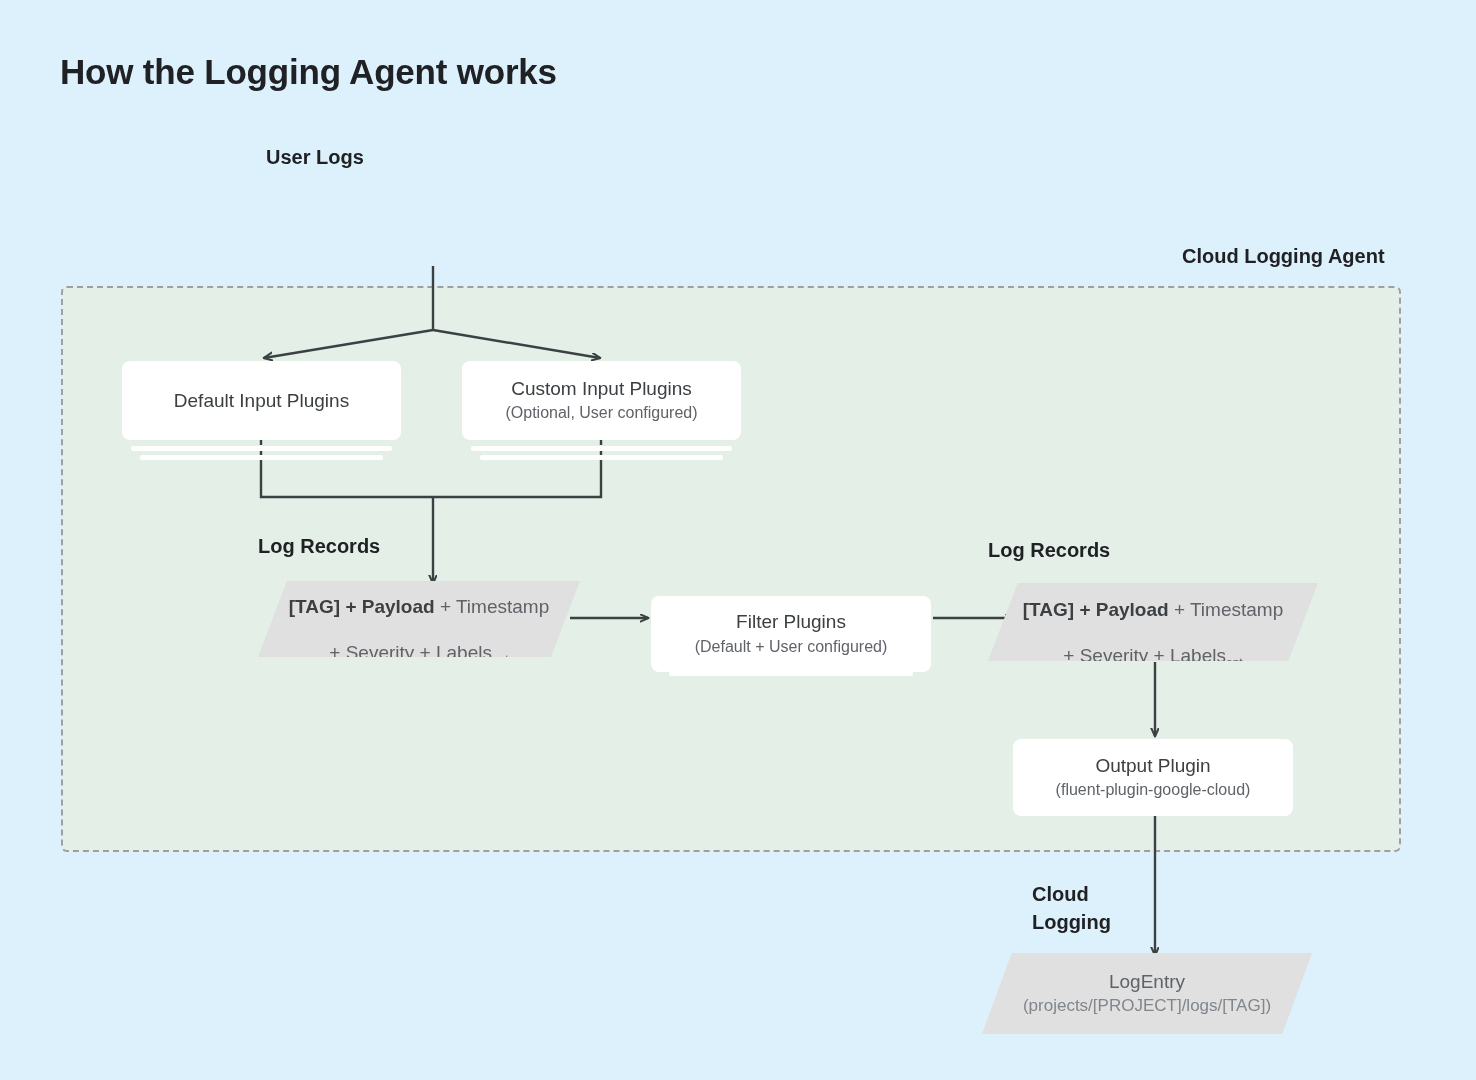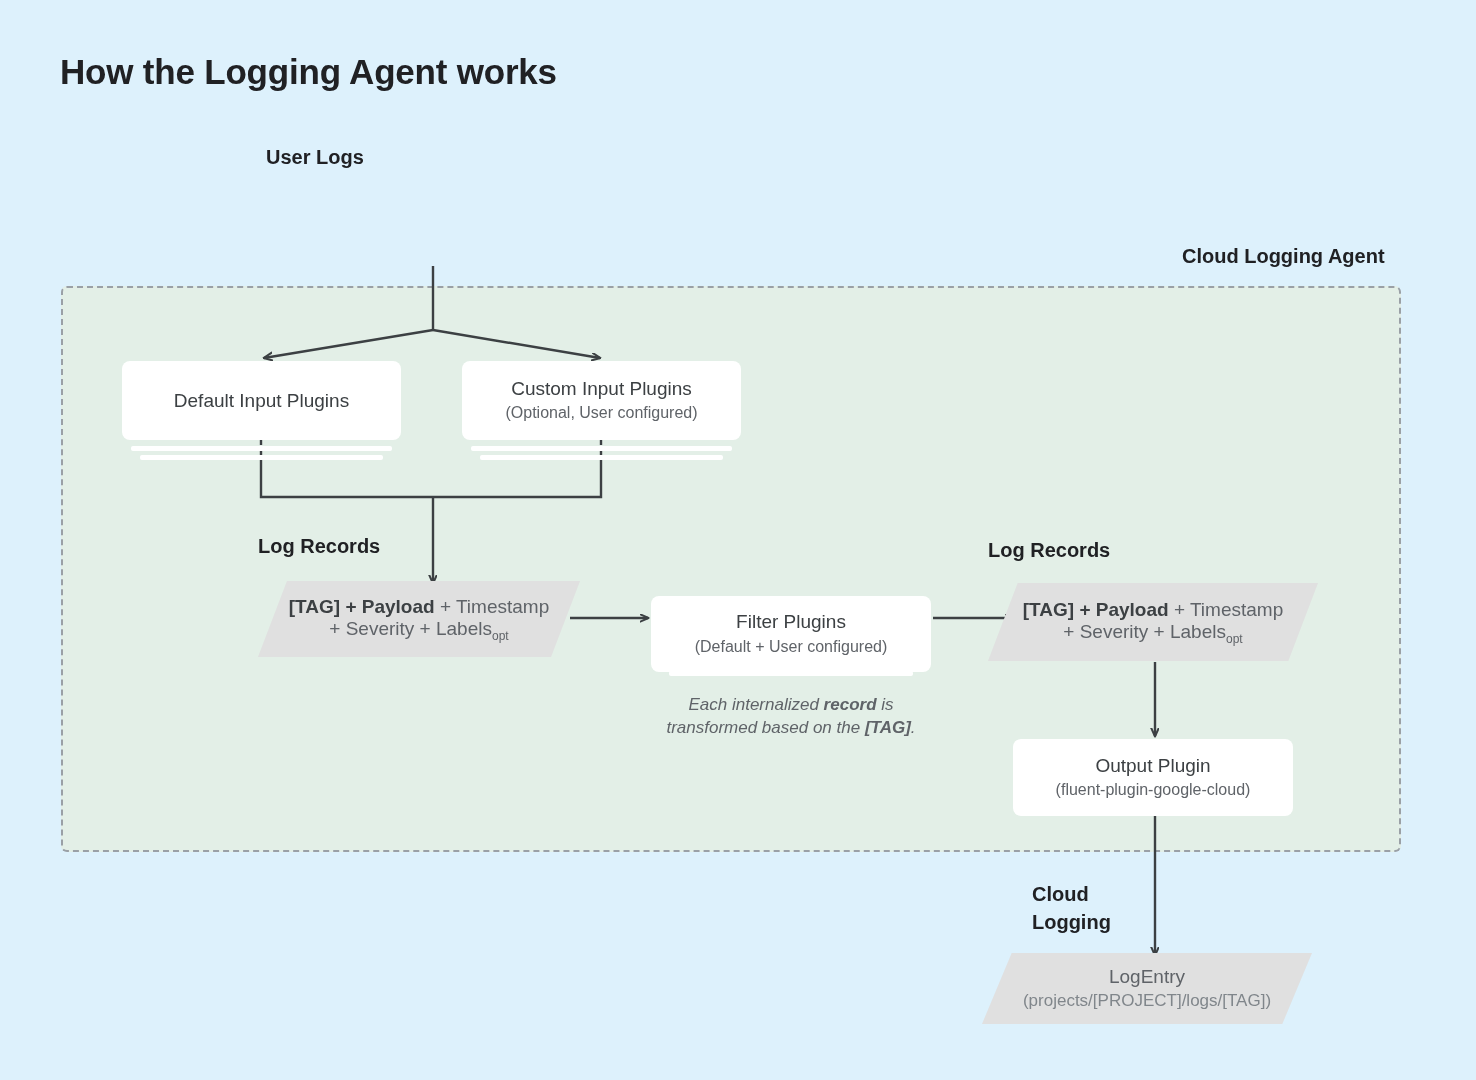--- a/index.html
+++ b/index.html
@@ -112,21 +112,21 @@
   .note {
     position: absolute;
     font-size: 17px;
     font-style: italic;
     color: #5f6368;
     text-align: center;
     line-height: 1.35;
   }
   .note b { font-weight: 700; }
 
-  .rec-line { white-space: nowrap; }
+  .rec-line { white-space: nowrap; margin-top: 24px; }
   .rec-top { font-size: 19px; color: #5f6368; }
   .rec-top b { font-weight: 700; color: #3c4043; }
   .rec-bot { font-size: 19px; color: #5f6368; }
   sub { font-size: 12px; }
 
   .logentry-t1 { font-size: 19px; color: #5f6368; line-height: 1.3; }
   .logentry-t2 { font-size: 17px; color: #80868b; line-height: 1.3; }
 </style>
 </head>
 <body>
@@ -197,24 +197,20 @@
     </div>
   </div>
 
   <div class="card" style="left:651px; top:596px; width:280px; height:76px;">
     <div class="t1">Filter Plugins</div>
     <div class="t2">(Default + User configured)</div>
   </div>
   <div class="stack-line" style="left:660px; top:662px; width:262px;"></div>
   <div class="stack-line" style="left:669px; top:671px; width:244px;"></div>
 
-  <div class="note" style="left:641px; top:694px; width:300px;">
-    <span>Each internalized </span><b>record</b><span> is</span><br>
-    <span>transformed based on the </span><b>[TAG]</b><span>.</span>
-  </div>
 
   <div class="section-label" style="left:988px; top:536px;">Log Records</div>
 
   <div class="para" style="left:988px; top:583px; width:330px; height:78px;">
     <div class="inner">
       <div class="rec-line rec-top">
         <b>[TAG] + Payload</b><span> + Timestamp</span>
       </div>
       <div class="rec-line rec-bot">
         <span>+ Severity + Labels</span><sub>opt</sub>
@@ -223,20 +219,20 @@
   </div>
 
   <div class="card" style="left:1013px; top:739px; width:280px; height:77px;text-align:right;">
     <div class="t1">Output Plugin</div>
     <div class="t2">(fluent-plugin-google-cloud)</div>
   </div>
 
   <div class="section-label" style="left:1032px; top:880px;">Cloud
 Logging</div>
 
-  <div class="para" style="left:982px; top:953px; width:330px; height:71px;">
+  <div class="para" style="left:982px; top:953px; width:330px; height:81px;">
     <div class="inner">
       <div class="logentry-t1">LogEntry</div>
       <div class="logentry-t2">(projects/[PROJECT]/logs/[TAG])</div>
     </div>
   </div>
 
 </div>
 
 </body></html>

